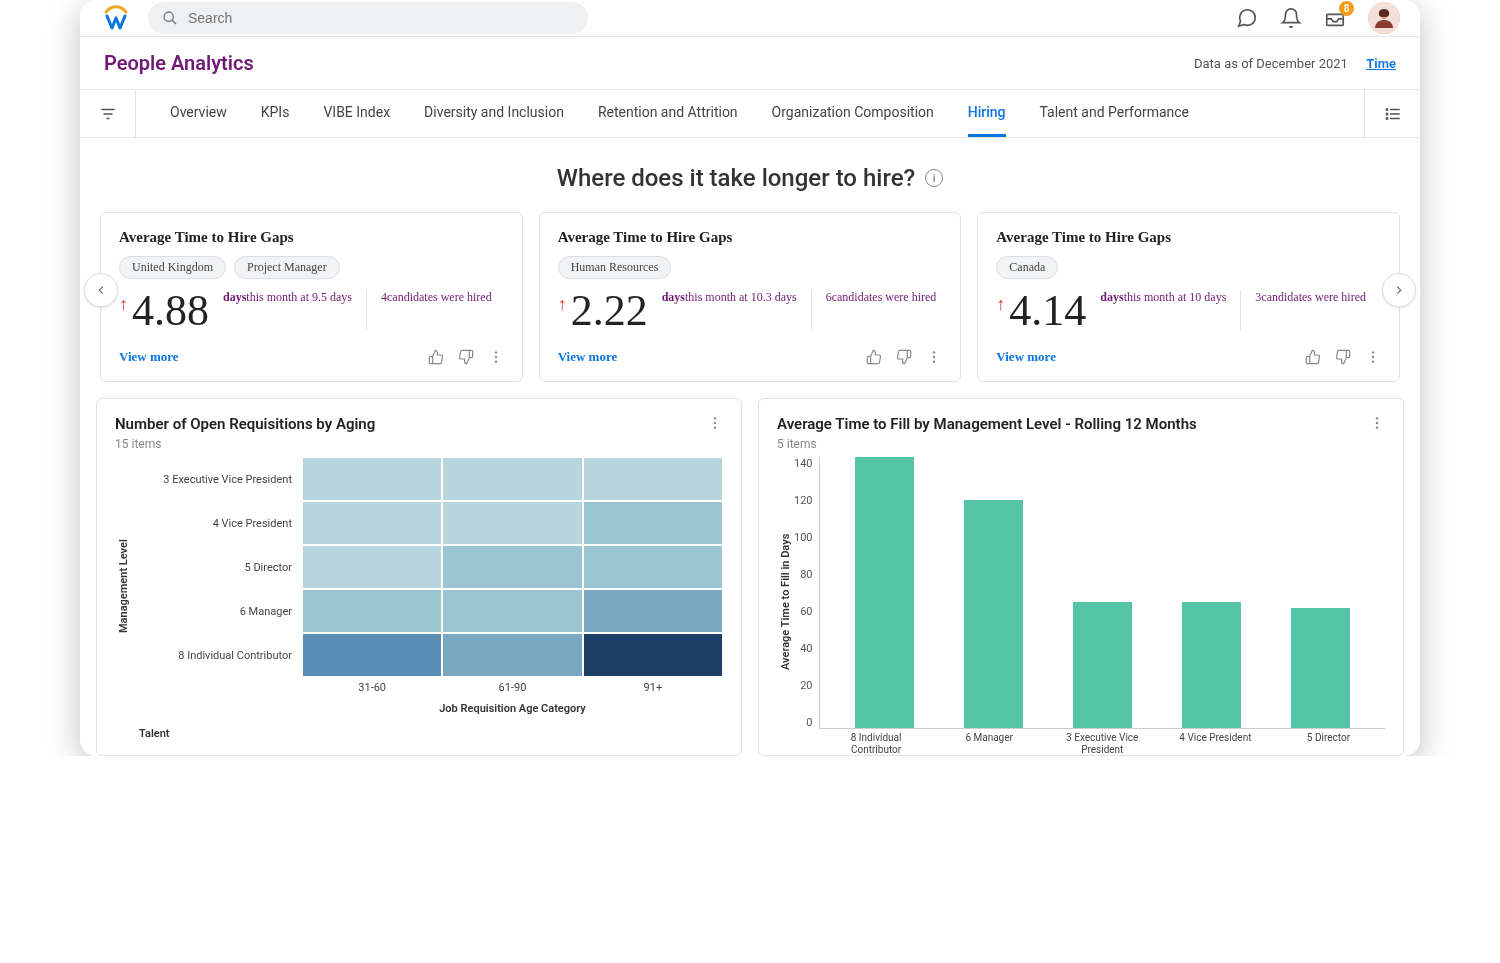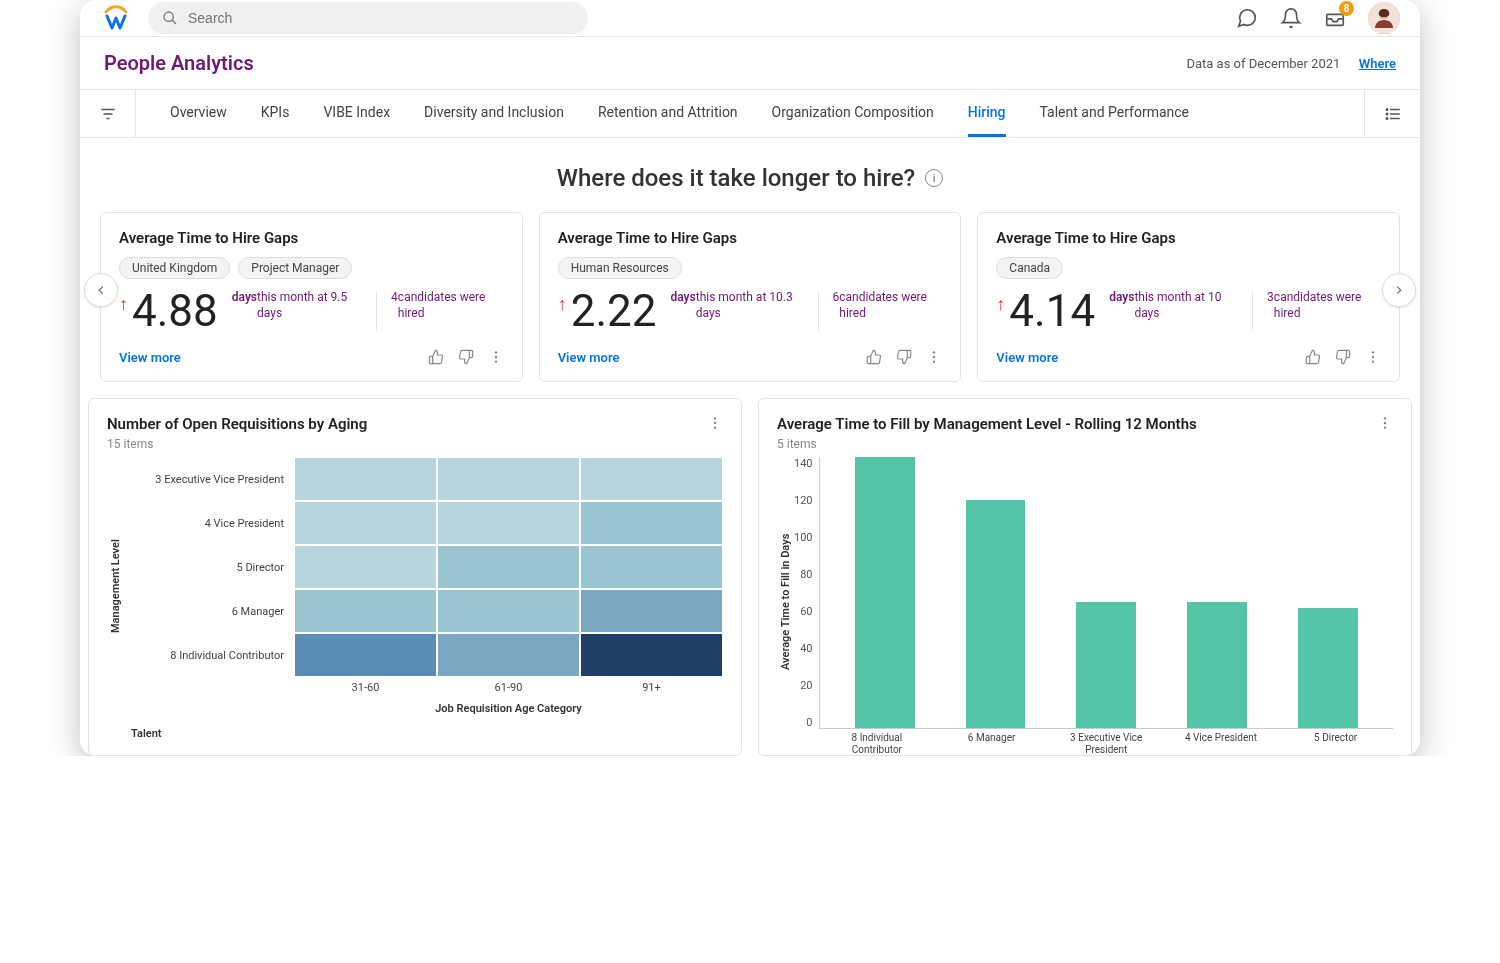--- a/index.html
+++ b/index.html
@@ -31,42 +31,42 @@
 .tabs { display: flex; gap: 34px; padding: 0 34px; flex: 1; }
 .tab { padding: 14px 0; font-size: 14px; color: #444; cursor: pointer; border-bottom: 3px solid transparent; }
 .tab.active { color: #0875e1; border-bottom-color: #0875e1; font-weight: 500; }
 .list-btn { width: 56px; display: flex; justify-content: center; align-items: center; color: #555; cursor: pointer; align-self: stretch; border-left: 1px solid #e5e5e5; }
 
 
 .section-heading { text-align: center; font-size: 24px; font-weight: 500; color: #333; padding: 26px 0 20px; display: flex; justify-content: center; align-items: center; gap: 10px; }
 .info-icon { width: 18px; height: 18px; border: 1.5px solid #888; border-radius: 50%; display: inline-flex; align-items: center; justify-content: center; font-size: 11px; color: #888; }
 
 
-.cards-wrap { position: relative; padding: 0 20px; }
+.cards-wrap { position: relative; padding: 0 20px; font-family: Liberation Serif, serif; }
 .nav-circle { position: absolute; top: 50%; transform: translateY(-70%); width: 34px; height: 34px; border-radius: 50%; background: #fff; border: 1px solid #ddd; display: flex; align-items: center; justify-content: center; cursor: pointer; color: #666; box-shadow: 0 1px 3px rgba(0,0,0,0.1); z-index: 2; }
 .nav-prev { left: 4px; }
 .nav-next { right: 4px; }
 .cards { display: flex; gap: 16px; }
 .card { flex: 1; border: 1px solid #e3e3e3; border-radius: 6px; padding: 16px 18px; background: #fff; }
 .card-title { font-size: 15px; font-weight: 600; color: #222; margin-bottom: 10px; }
 .tags { display: flex; gap: 8px; margin-bottom: 10px; }
 .tag { font-size: 12px; color: #444; background: #f2f3f5; border: 1px solid #dcdde0; border-radius: 14px; padding: 3px 12px; }
 .metric-row { display: flex; align-items: stretch; gap: 14px; }
 .metric-main { display: flex; align-items: center; gap: 4px; }
 .arrow-up { color: #e03131; font-size: 18px; font-weight: 700; line-height: 1; align-self: flex-start; margin-top: 6px; }
 .metric-value { font-size: 44px; font-weight: 400; color: #222; line-height: 1; }
 .metric-desc { font-size: 12px; color: #701a75; line-height: 1.35; display: flex; flex-direction: row; justify-content: center; }
 .metric-desc .strong { font-weight: 600; }
 .divider-v { width: 1px; background: #e3e3e3; margin: 2px 0; }
 .card-footer { display: flex; align-items: center; justify-content: space-between; margin-top: 16px; }
 .view-more { color: #0875e1; font-size: 13px; font-weight: 600; cursor: pointer; }
 .feedback { display: flex; gap: 14px; align-items: center; color: #777; }
 
 
-.charts { display: flex; gap: 16px; padding: 16px 8px 0; }
+.charts { display: flex; gap: 16px; padding: 16px 16px 0; }
 .chart-panel { flex: 1; border: 1px solid #e3e3e3; border-radius: 6px; padding: 16px 18px 8px; background: #fff; }
 .chart-header { display: flex; justify-content: space-between; align-items: flex-start; margin-bottom: 4px; }
 .chart-title { font-size: 15px; font-weight: 600; color: #222; }
 .items-count { font-size: 12px; color: #888; text-align: left; margin-bottom: 6px; }
 
 
 .heatmap-area { display: flex; }
 .y-axis-label { writing-mode: vertical-rl; transform: rotate(180deg); font-size: 11px; font-weight: 600; color: #333; text-align: center; padding: 0 2px; }
 .heatmap-body { flex: 1; }
 .heatmap-grid { display: grid; grid-template-columns: 170px repeat(3, 1fr); }
@@ -139,21 +139,21 @@
           </svg>
       </span>
     </div>
   </div>
 
   <div class="header">
     <div class="page-title">People Analytics</div>
     <div class="header-right">
       <span>Data as of December 2021</span>
       <span>&nbsp;&nbsp;</span>
-      <a class="help-link">Where</a>
+      <a class="help-link">Time</a>
     </div>
   </div>
 
   <div class="tab-row">
     <div class="filter-btn">
       <svg width="18" height="18" viewBox="0 0 24 24" fill="none" stroke="#555" stroke-width="2">
           <line x1="3" y1="6" x2="21" y2="6"></line>
           <line x1="6" y1="12" x2="18" y2="12"></line>
           <line x1="10" y1="18" x2="14" y2="18"></line>
         </svg>

